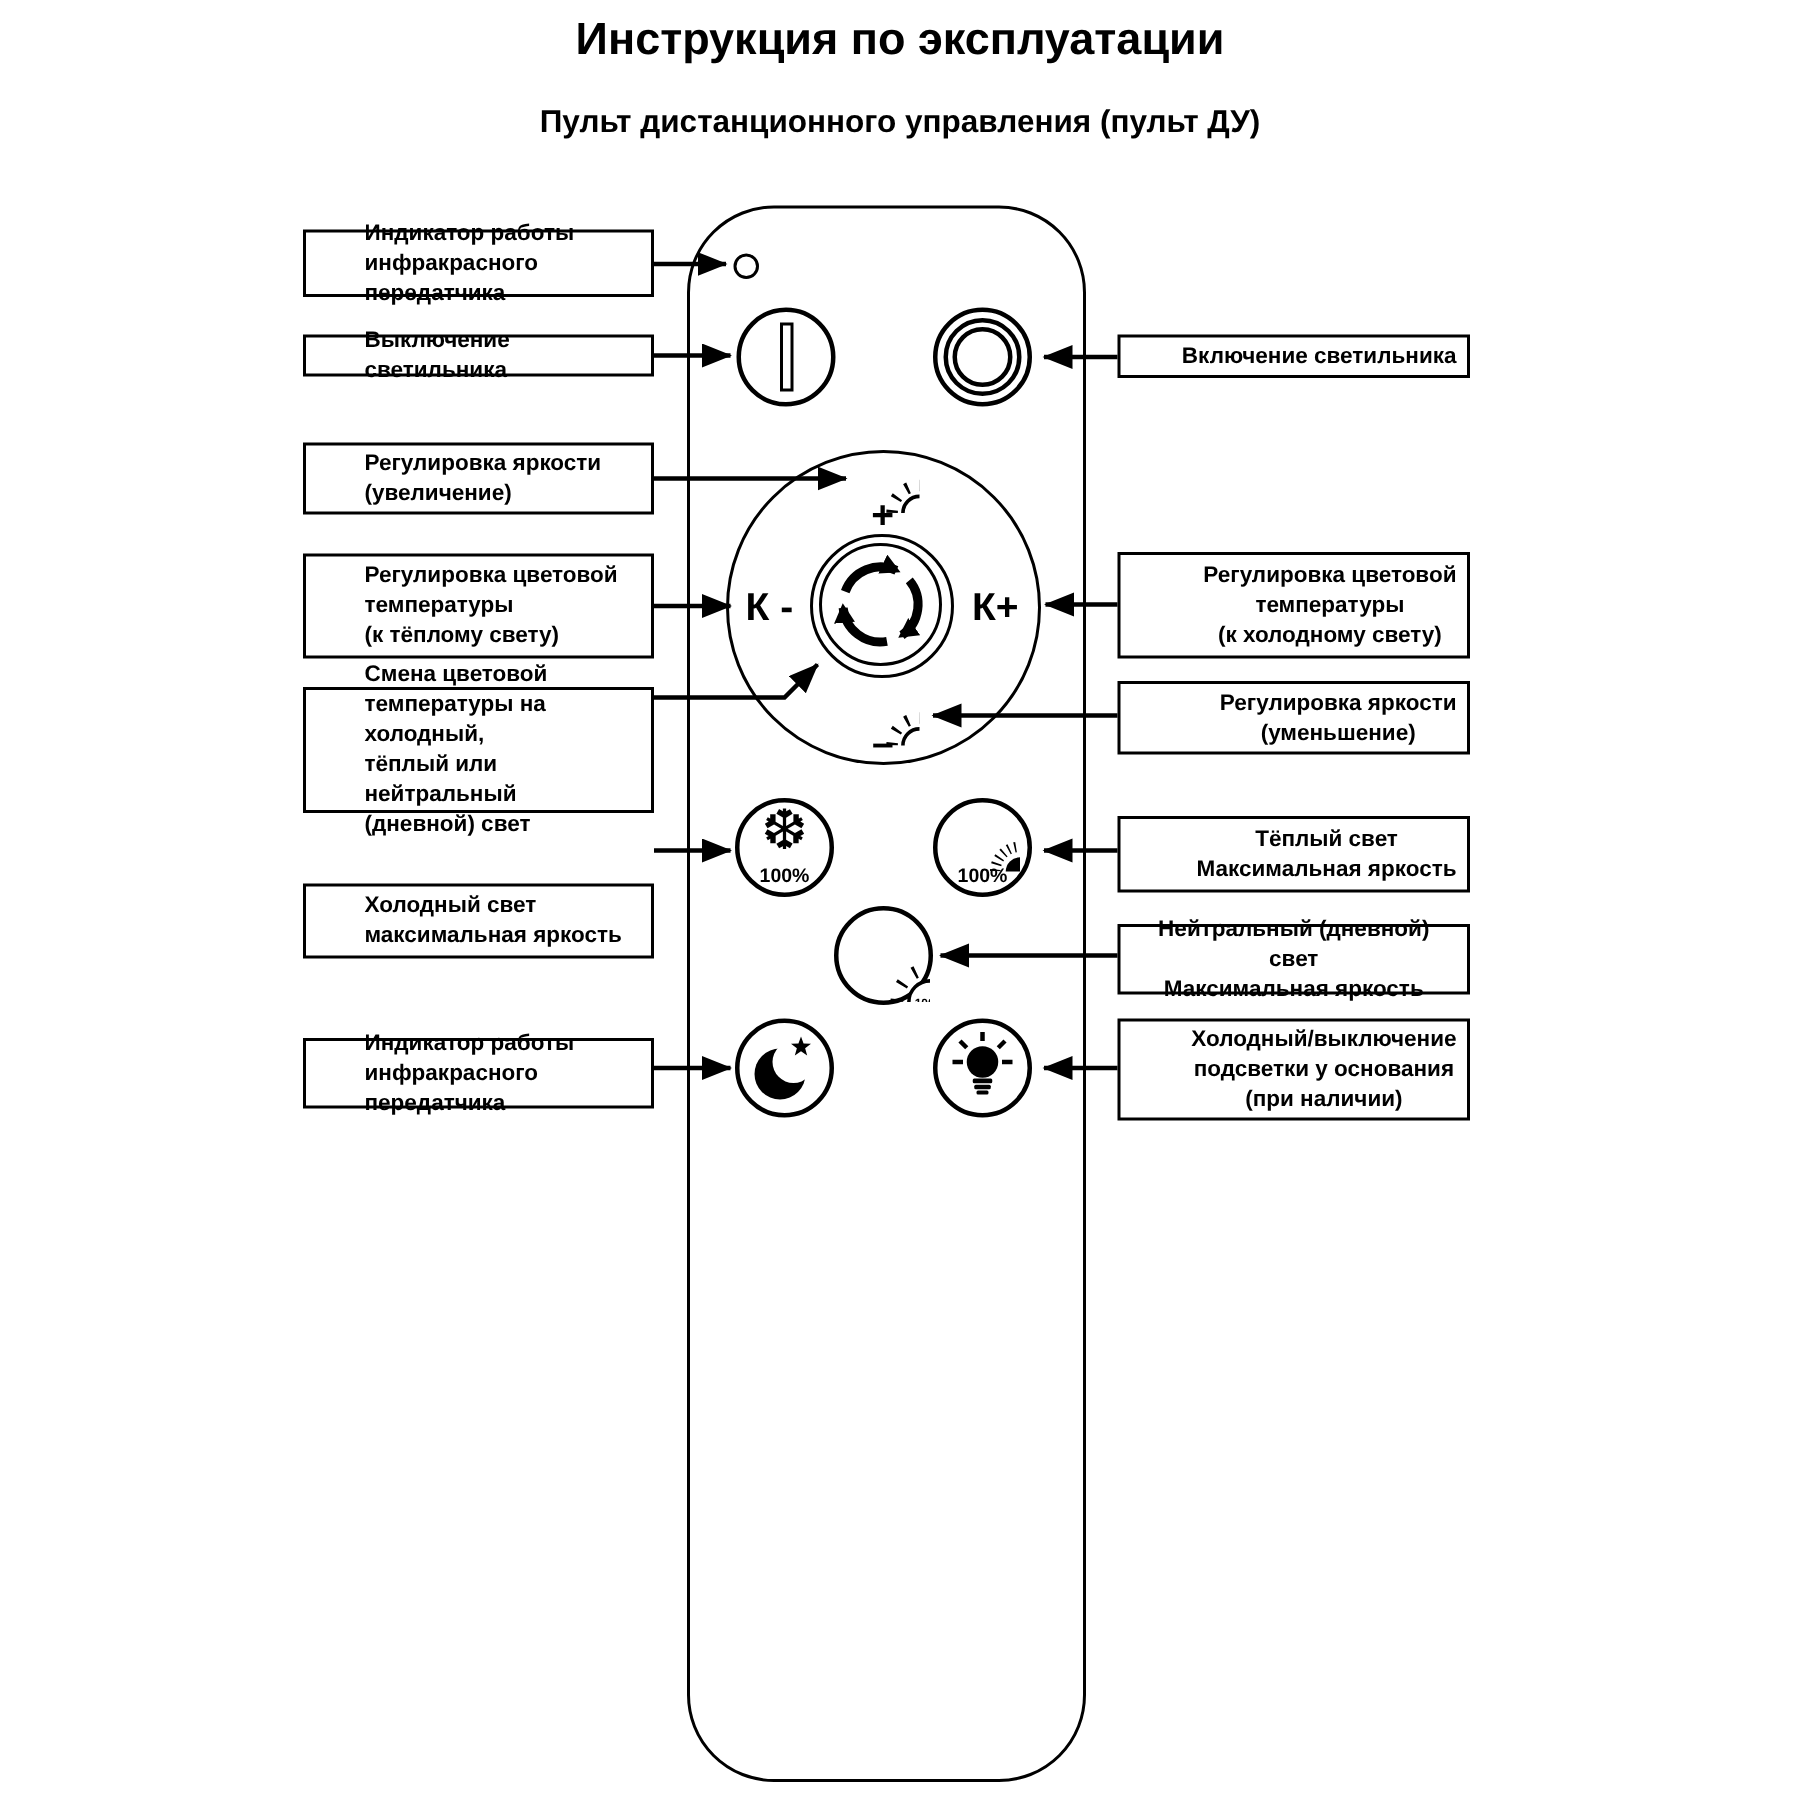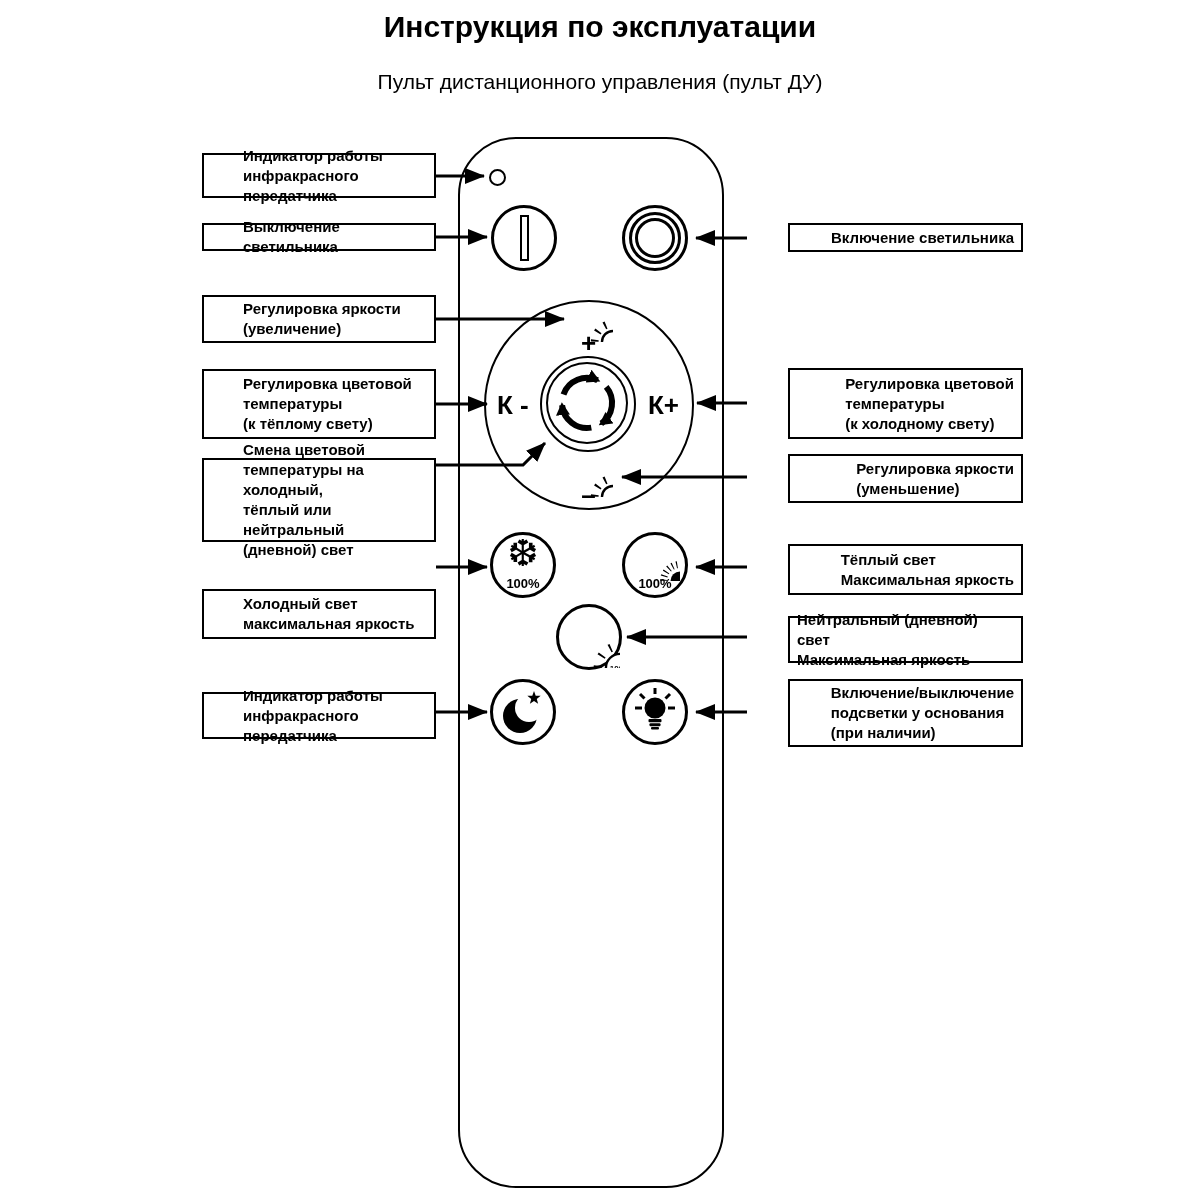--- a/index.html
+++ b/index.html
@@ -1,30 +1,30 @@
 <!DOCTYPE html>
 <html><head>
 <meta charset="utf-8">
 <style>
   html,body{margin:0;padding:0;background:#fff;}
   body{font-family:"Liberation Sans",sans-serif;color:#000;}
   .canvas{position:relative;width:1068px;height:1200px;background:#fff;overflow:hidden;}
   .title{position:absolute;top:10px;left:0;width:1200px;text-align:center;
          font-size:30px;font-weight:bold;}
   .subtitle{position:absolute;top:70px;left:0;width:1200px;text-align:center;
-            font-size:21px;font-weight:normal;}
+            font-size:21px;font-weight:bold;}
   .remote{position:absolute;left:458px;top:137px;width:266px;height:1051px;
           border:2.5px solid #000;border-radius:58px;background:#fff;box-sizing:border-box;z-index:1;}
   .connectors{position:absolute;left:0;top:0;z-index:5;pointer-events:none;}
   .box{position:absolute;border:2.5px solid #000;background:#fff;box-sizing:border-box;
        display:flex;align-items:center;padding:2px 7px;z-index:10;
        font-size:15px;font-weight:bold;line-height:20px;}
   .box span{white-space:pre-line;}
   .lbox{left:202px;width:234px;text-align:left;padding-left:39px;}
-  .rbox{left:788px;width:235px;justify-content:flex-end;text-align:left;}
+  .rbox{left:745px;width:235px;justify-content:flex-end;text-align:center;}
   .lb1{top:153px;height:45px;}
   .lb2{top:223px;height:28px;justify-content:center;}
   .lb3{top:295px;height:48px;}
   .lb4{top:369px;height:70px;}
   .lb5{top:448px;height:84px;margin-top:10px;}
   .lb6{top:545px;height:50px;margin-top:44px;}
   .lb7{top:692px;height:47px;}
   .rb1{top:223px;height:29px;}
   .rb2{top:368px;height:71px;}
   .rb3{top:454px;height:49px;}
@@ -243,18 +243,18 @@
     </div>
   <div class="box rbox rb4">
       <span>Тёплый свет
 Максимальная яркость</span>
     </div>
   <div class="box rbox rb5">
       <span>Нейтральный (дневной) свет
 Максимальная яркость</span>
     </div>
   <div class="box rbox rb6">
-      <span>Включение/выключение
+      <span>Холодный/выключение
 подсветки у основания
 (при наличии)</span>
     </div>
 
 </div>
 
 </body></html>

